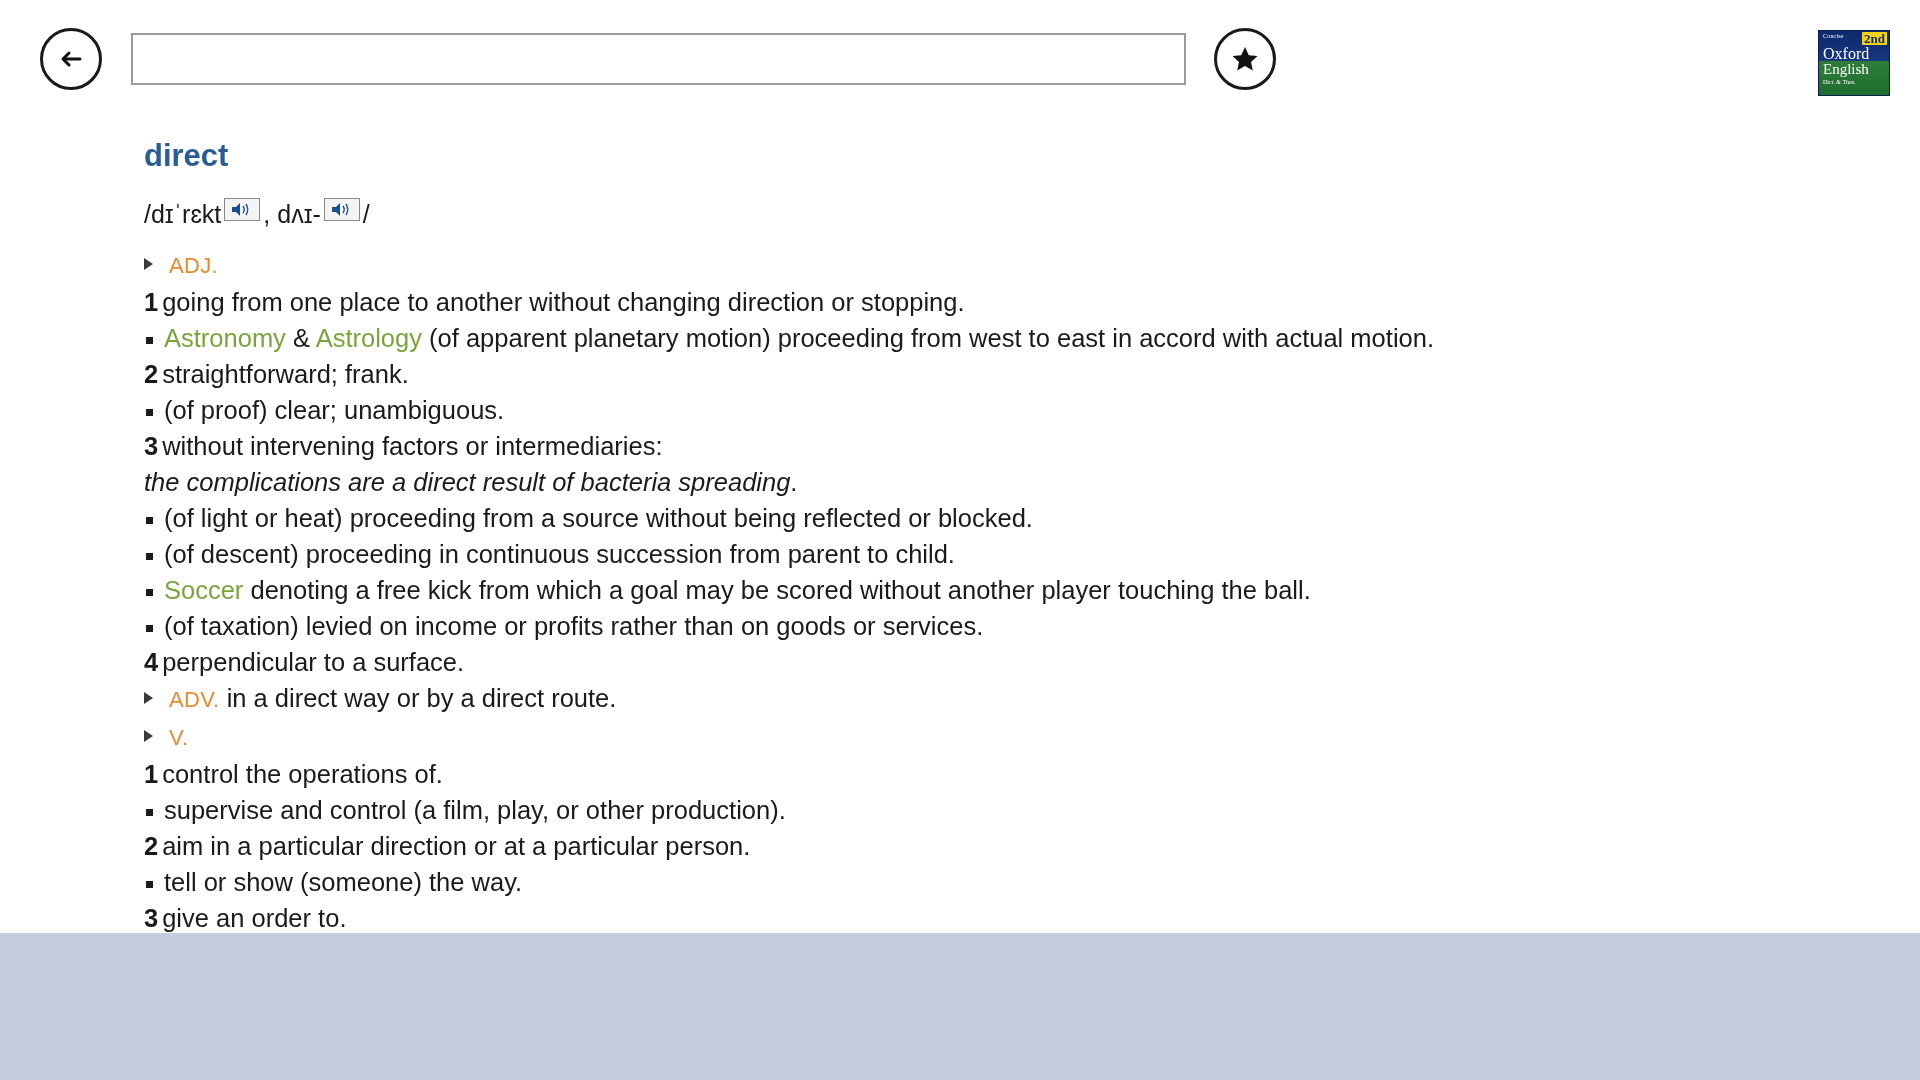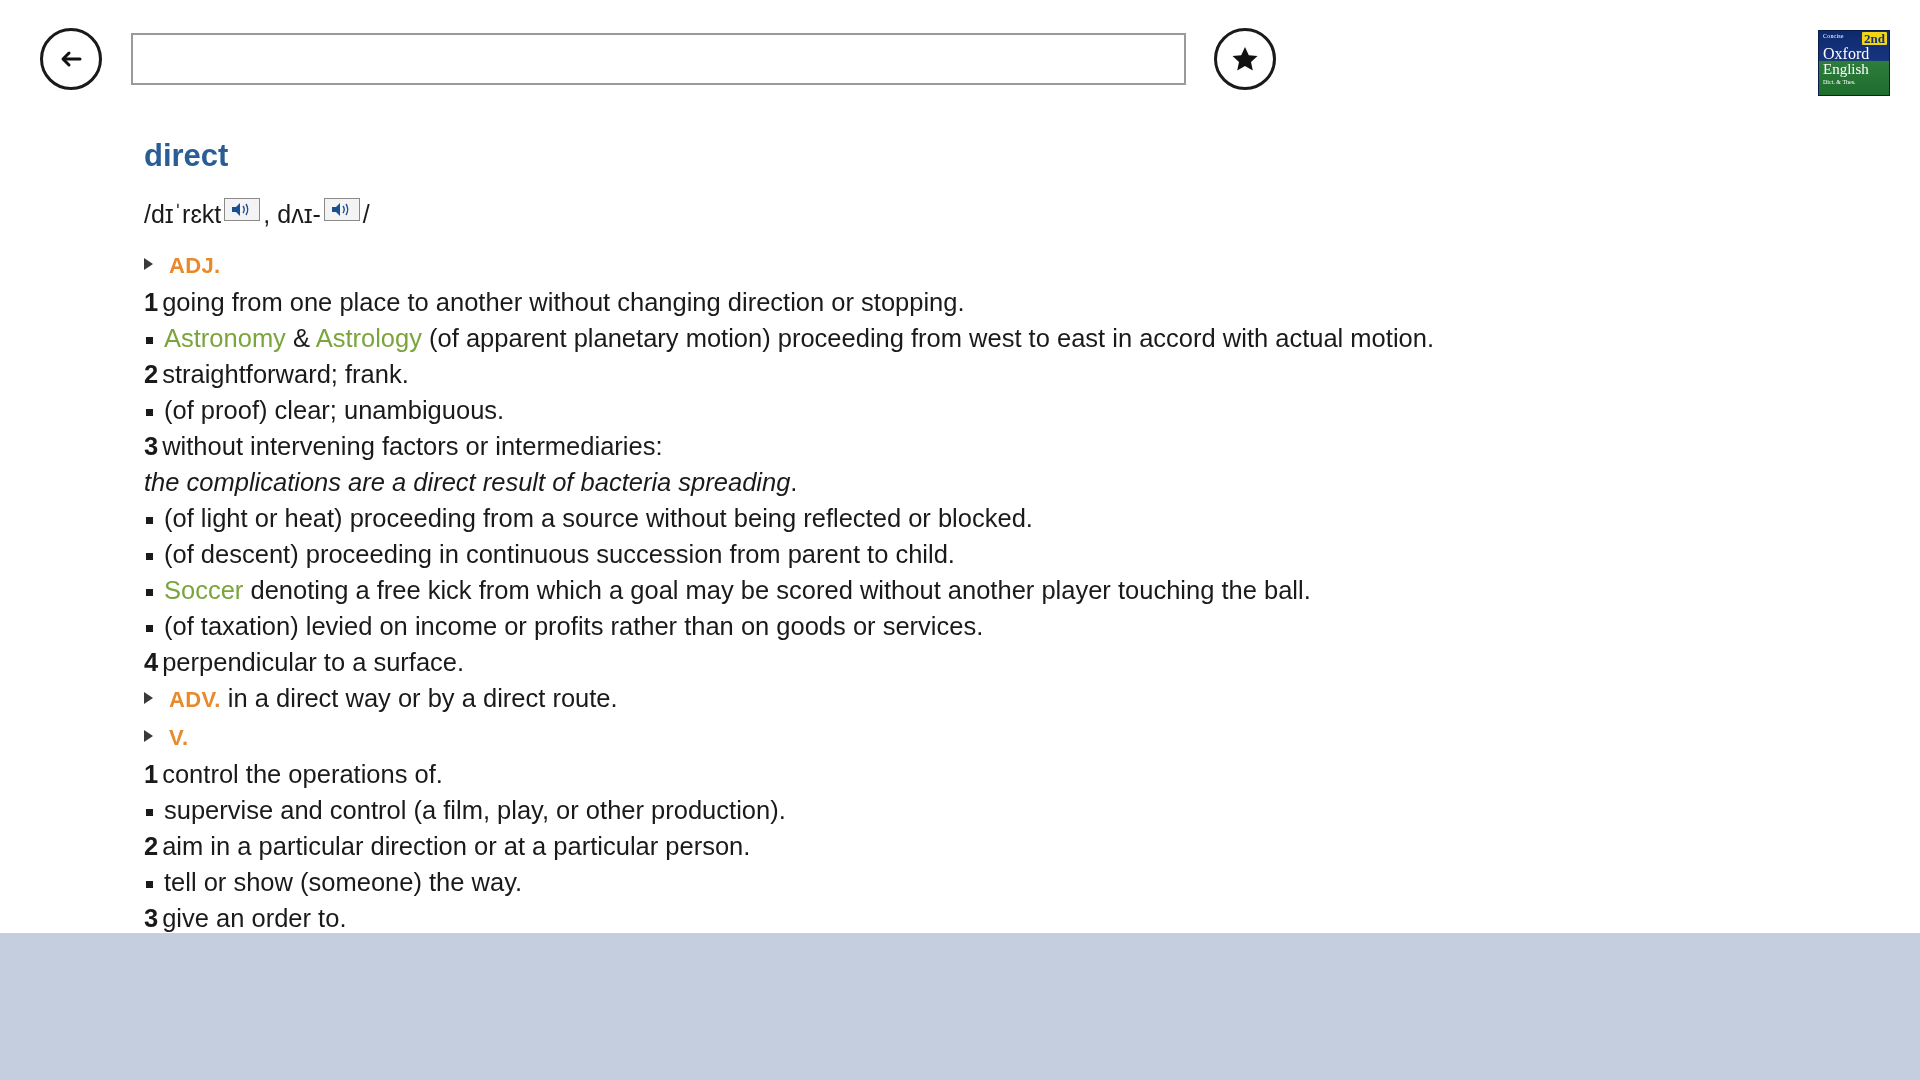--- a/index.html
+++ b/index.html
@@ -164,21 +164,21 @@
     display: inline-block;
     width: 0; height: 0;
     border-left: 9px solid #3a3a3a;
     border-top: 6px solid transparent;
     border-bottom: 6px solid transparent;
     margin-right: 16px;
     vertical-align: 3px;
   }
   .pos {
     color: #e8892b;
-    font-weight: bold;
+    font-weight: normal;
     font-size: 22px;
     letter-spacing: .3px;
   }
 
   .sense {
     line-height: 36px;
   }
   .num {
     font-weight: bold;
     margin-right: 4px;

